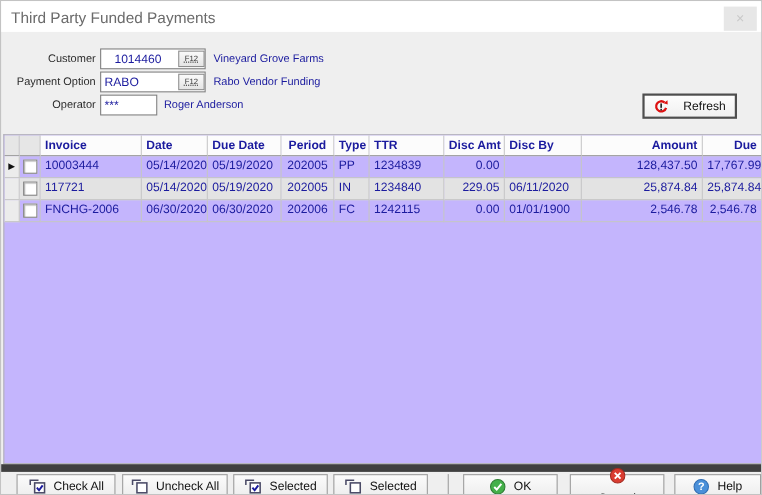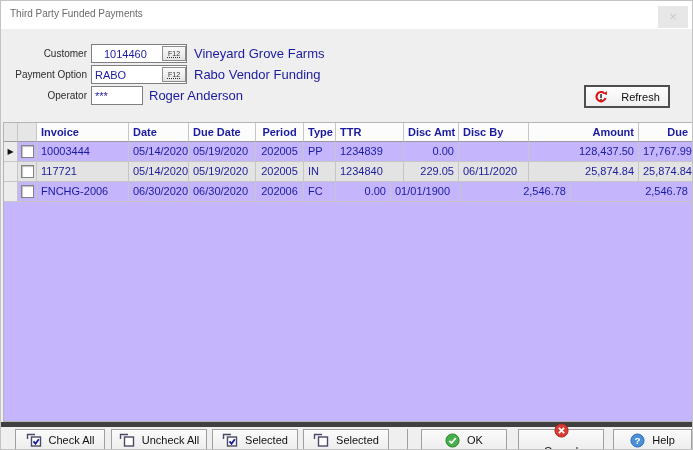--- a/index.html
+++ b/index.html
@@ -4,38 +4,38 @@
 <style>
   * { margin:0; padding:0; box-sizing:border-box; }
   html,body { background:#d8d8d8; }
   body { font-family:"Liberation Sans", sans-serif; }
   .window {
     position:relative; width:693px; height:450px; background:#efefef;
     border:1px solid #c3c3c3; overflow:hidden;
   }
   
   .titlebar { position:absolute; left:0; top:0; width:100%; height:28px; background:#ffffff; }
-  .title { position:absolute; left:9px; top:7px; font-size:10px; color:#6b6b6b; }
+  .title { position:absolute; left:9px; top:7px; font-size:14px; color:#6b6b6b; }
   .close-btn {
     position:absolute; right:4px; top:5px; width:30px; height:22px;
     background:#e7e7e7; color:#c9c9c9; font-size:13px; text-align:center; line-height:21px;
   }
   
   .form-label { position:absolute; width:86px; text-align:right; font-size:10px; color:#2b2b2b; line-height:19px; }
   .inputbox {
     position:absolute; height:19px; background:#fff; border:1px solid #7f7f7f;
     font-size:11px; color:#1b1b9e; padding:0 3px; font-family:"Liberation Sans", sans-serif;
   }
   .f12-btn {
     position:absolute; width:24px; height:15px; top:45px;
     background:linear-gradient(#fafafa,#e4e4e4); border:1px solid #8d8d8d;
     font-size:7px; color:#333; text-align:center; line-height:13px;
     text-decoration:underline dotted; letter-spacing:0px;
   }
-  .desc { position:absolute; font-size:13px; color:#1b1b9e; line-height:19px; }
+  .desc { position:absolute; font-size:10px; color:#1b1b9e; line-height:19px; }
   .refresh-btn {
     position:absolute; left:583px; top:84px; width:86px; height:23px;
     background:linear-gradient(#fdfdfd,#f0f0f0); border:2px solid #4e4e4e;
     display:flex; align-items:center; justify-content:center; gap:13px;
     font-size:11px; color:#111;
   }
   
   .grid-panel {
     position:absolute; left:2px; right:0; top:121px; bottom:27px;
     background:#c4b5fd; border:1px solid #b5b5b5; border-right:none; overflow:hidden;
@@ -57,21 +57,21 @@
   .grid-row.alt .cell { background:#e3e3e3; }
   .grid-row.alt .c-ind { background:#ececec; }
   .row-arrow { color:#111; font-size:8px; line-height:20px; }
   .checkbox {
     width:13px; height:13px; background:#fff; border:1px solid #838383;
     box-shadow:inset 1px 1px 1px rgba(0,0,0,0.25);
   }
   
   .footer {
     position:absolute; left:0; right:0; bottom:0; height:27px;
-    background:#efefef; border-top:5px solid #404040;
+    background:#efefef; border-top:7px solid #404040;
   }
   .footer-btn {
     position:absolute; top:2px; height:22px;
     background:linear-gradient(#fbfbfb,#ededed); border:1px solid #9f9f9f;
     display:flex; align-items:center; justify-content:center; gap:7px;
     font-size:11px; color:#111;
   }
   .footer-sep { position:absolute; top:2px; width:1px; height:22px; background:#9f9f9f; }
   .icon { display:inline-flex; align-items:center; }
 </style>
@@ -164,20 +164,21 @@
         <div class="grid-row">
           <div class="cell c-ind"></div>
           <div class="cell c-chk">
             <div class="checkbox"></div>
           </div>
           <div class="cell col-0">FNCHG-2006</div>
           <div class="cell col-1">06/30/2020</div>
           <div class="cell col-2">06/30/2020</div>
           <div class="cell col-3">202006</div>
           <div class="cell col-4">FC</div>
+          <div class="cell col-5">1242115</div>
           <div class="cell col-6">0.00</div>
           <div class="cell col-7">01/01/1900</div>
           <div class="cell col-8">2,546.78</div>
           <div class="cell col-9">2,546.78</div>
         </div>
       </div>
   </div>
 
   <div class="footer">
     <div class="footer-sep" style="left:406px"></div>

